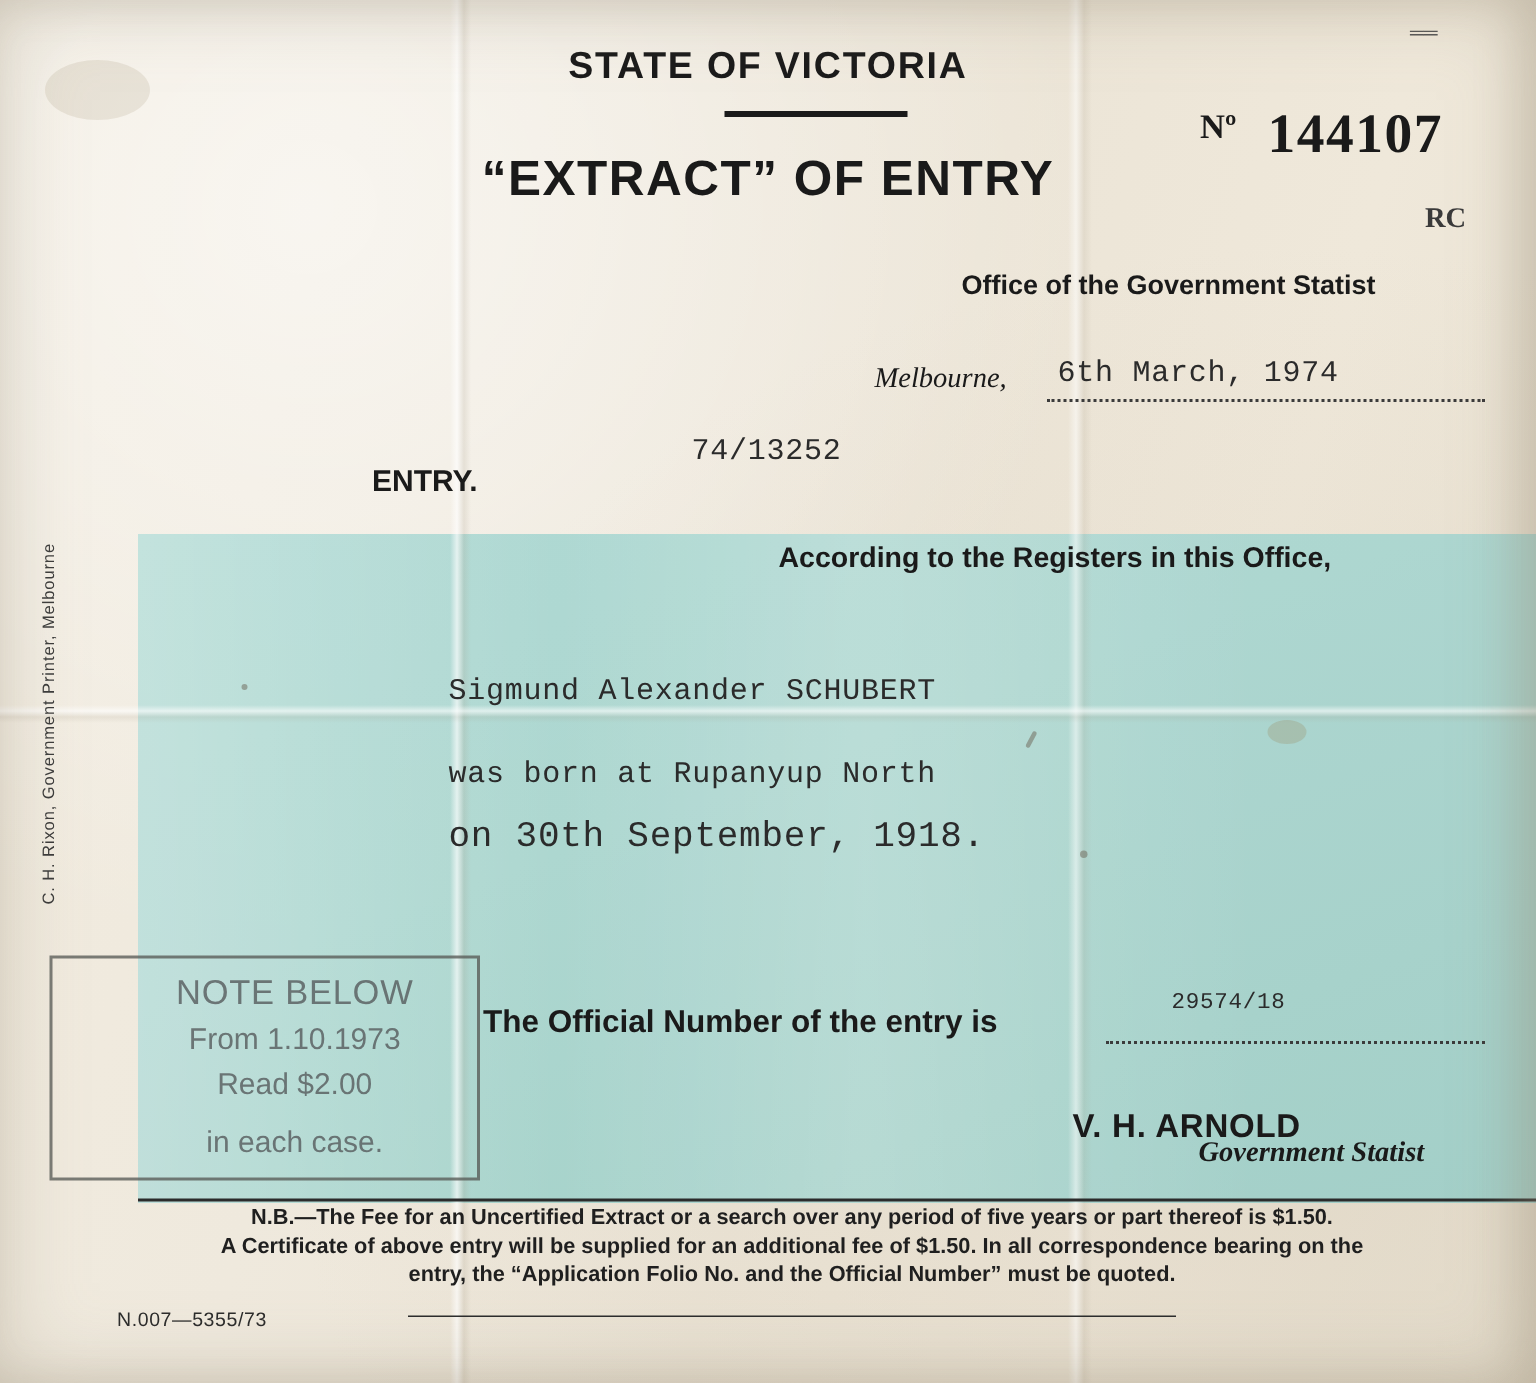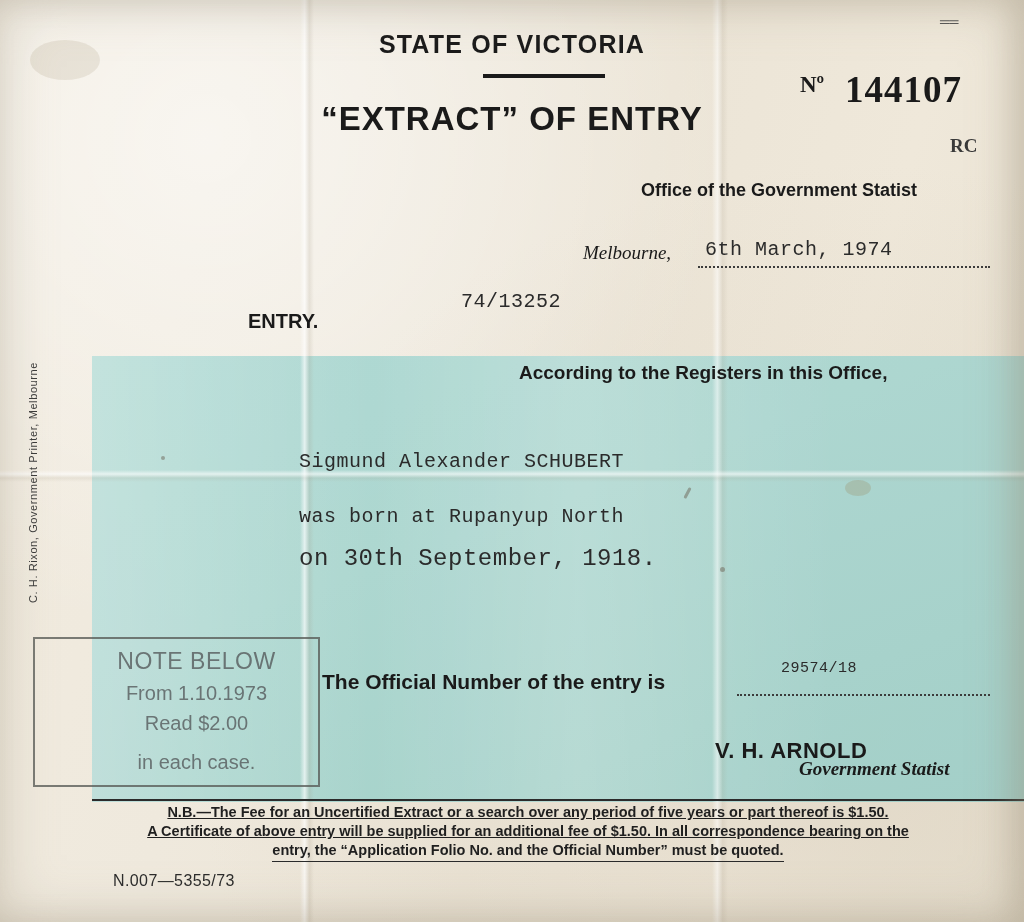--- a/index.html
+++ b/index.html
@@ -241,31 +241,29 @@
   }
   #footnote {
     position: absolute;
     left: 88px; top: 803px;
     width: 880px;
     font-size: 14.5px;
     font-weight: bold;
     color: #1f1f1f;
     text-align: center;
     line-height: 1.32;
-    text-decoration: underline;
   }
   #footnote .fl { display: block; }
-  #footnote .fl3 { border-bottom: 1px solid #2b2b2b; display: inline-block; padding-bottom: 1px; }
+  #footnote .fl3 { border-bottom: 1px solid #2b2b2b; display: inline-block; padding-bottom: 17px; }
   #form-code {
     position: absolute;
     left: 78px; top: 872px;
-    font-size: 16px;
+    font-size: 13px;
     color: #2b2b2b;
     letter-spacing: .4px;
-    margin-left: 35px;
   }
 
   
   .speck { position: absolute; background: #6b6455; border-radius: 50%; opacity: .5; }
   #clip-mark {
     position: absolute; left: 940px; top: 14px;
     width: 26px; height: 10px;
     color: #555; font-size: 13px;
   }
 </style>

